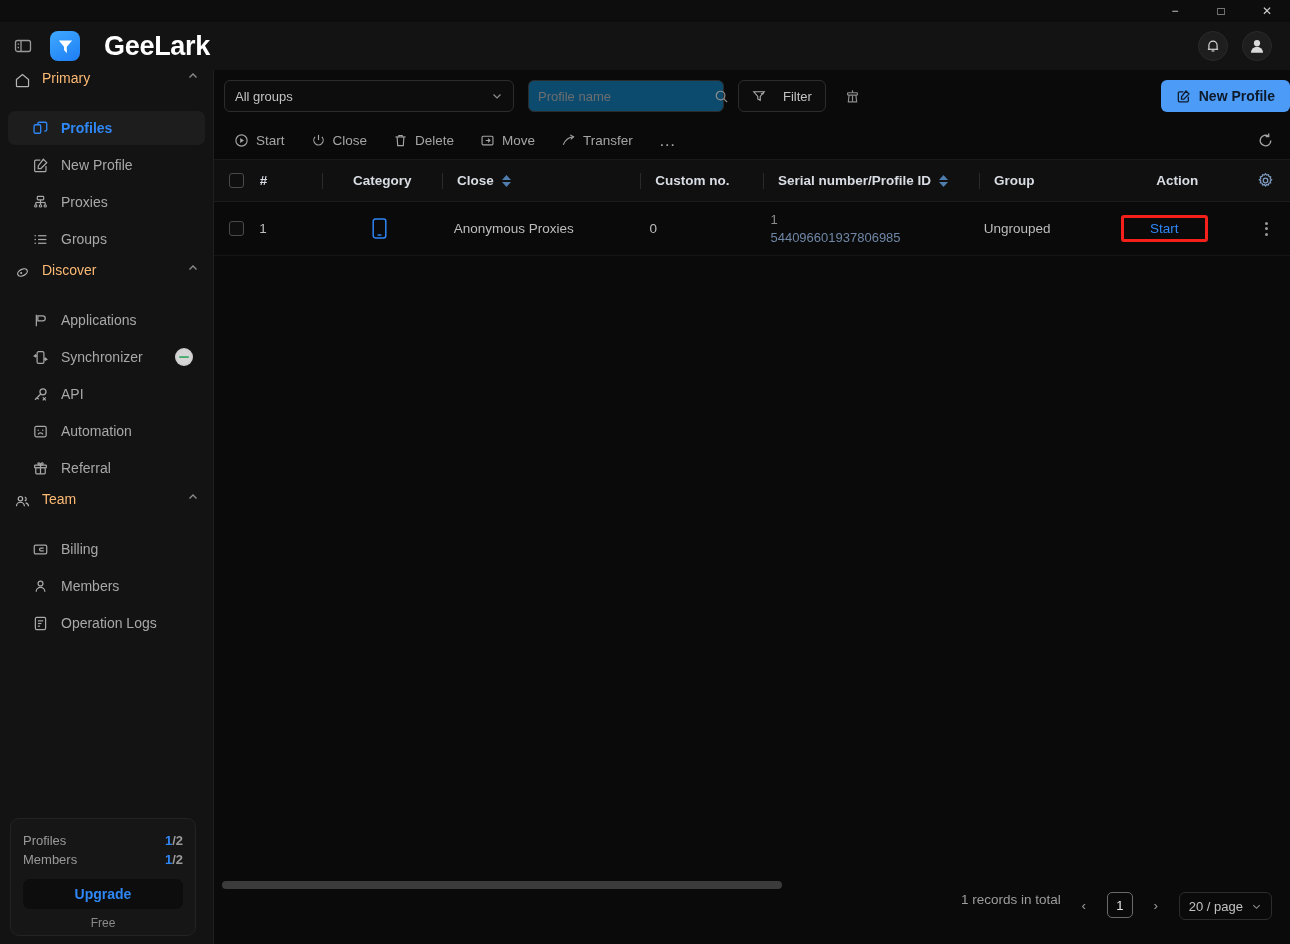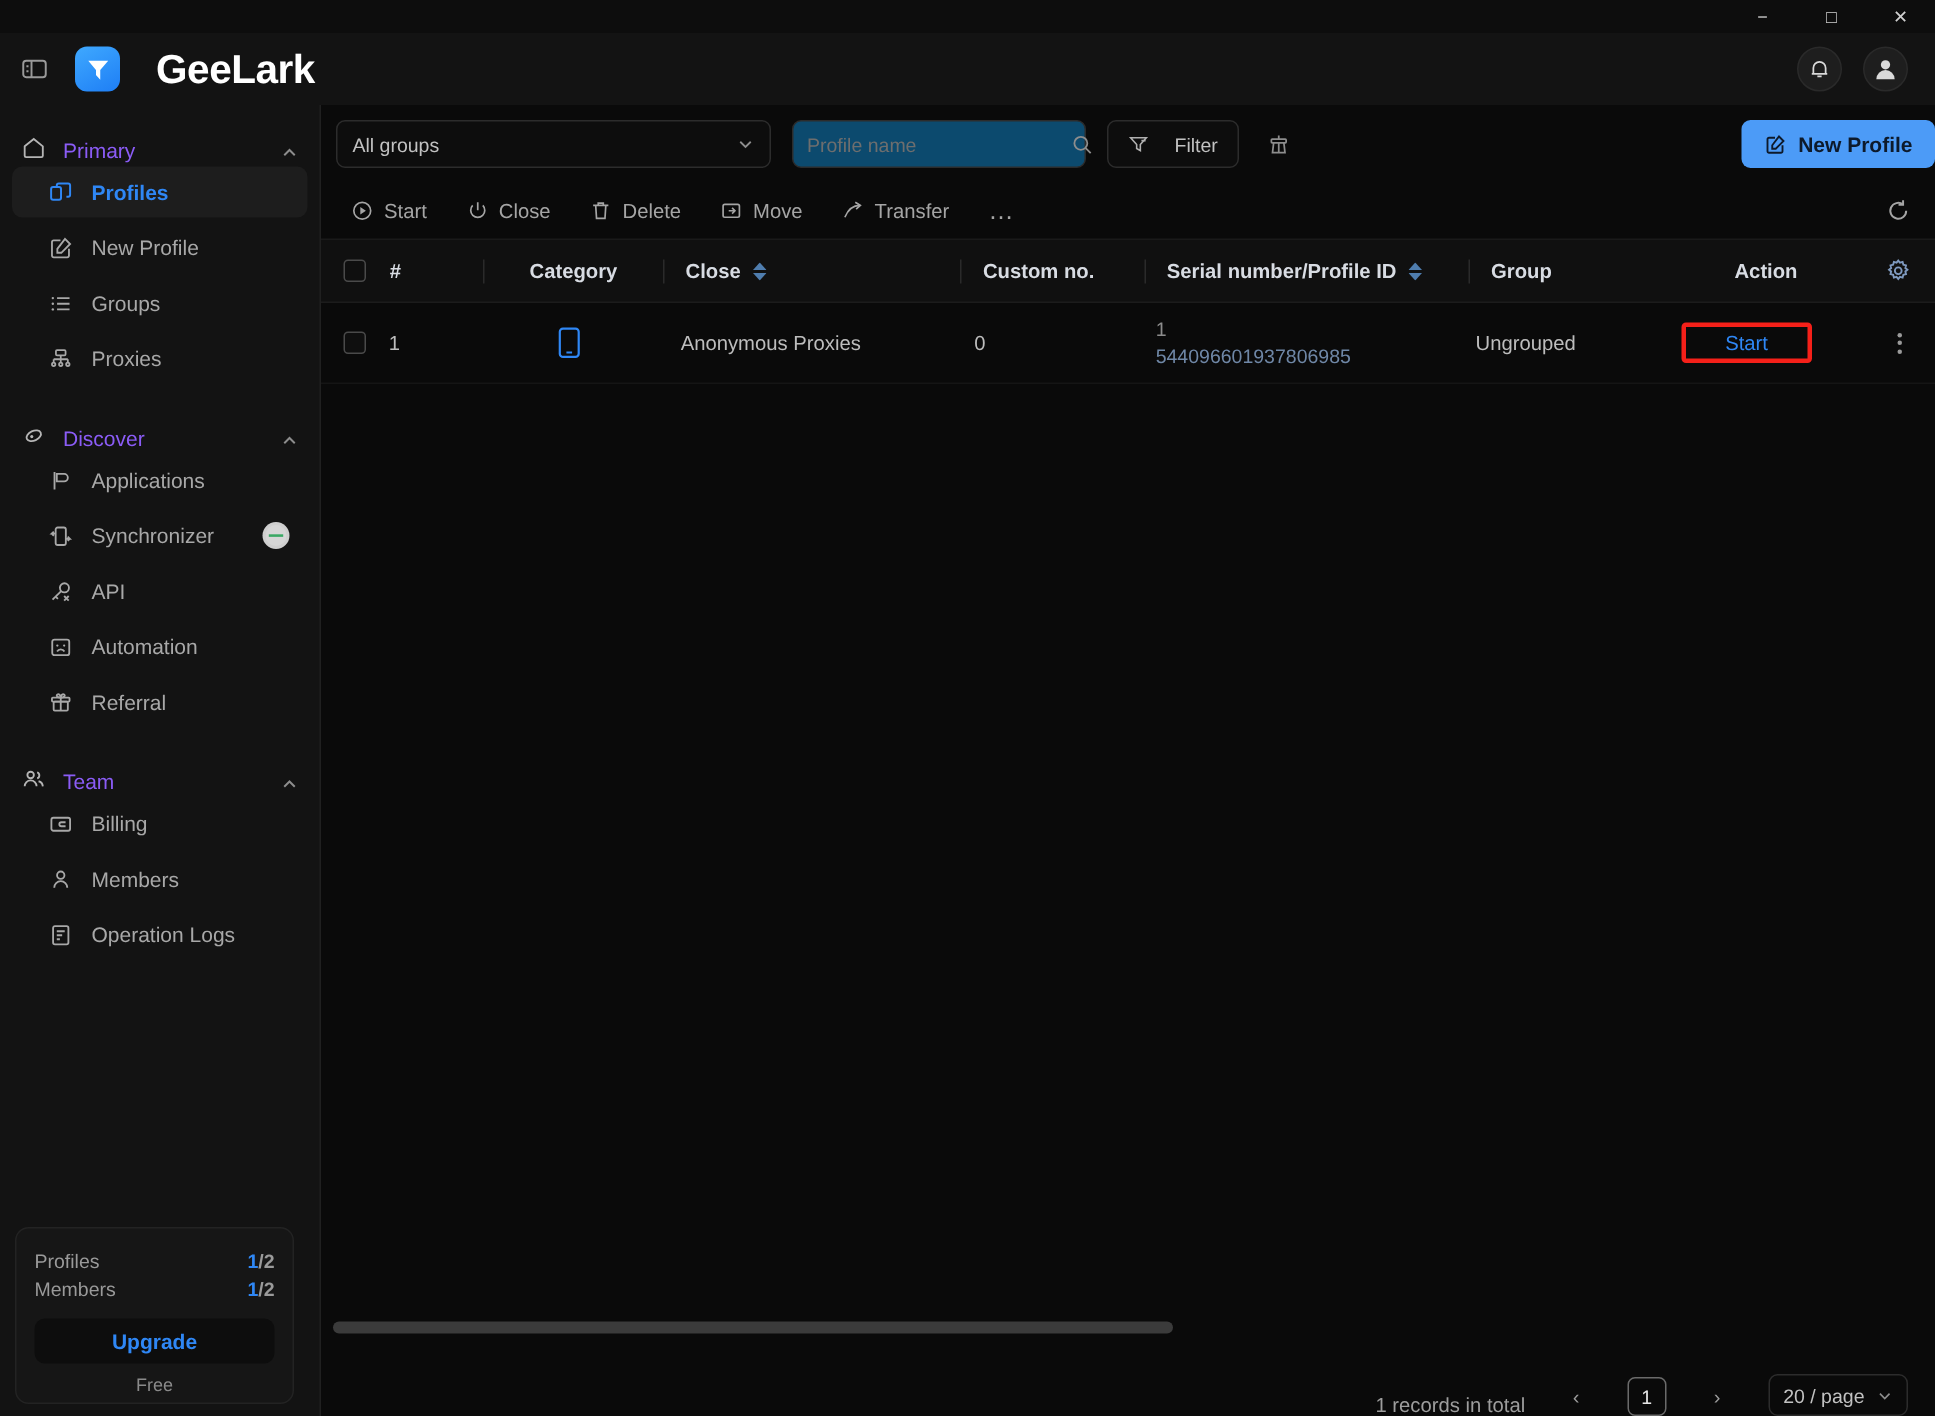--- a/index.html
+++ b/index.html
@@ -31,21 +31,21 @@
   }
   .logo-text{ margin-left:24px; font-size:27px; font-weight:bold; color:#ffffff; letter-spacing:-0.3px;}
   .header-right{ margin-left:auto; display:flex; align-items:center; gap:14px; margin-right:18px;}
   .circ{ width:30px;height:30px;border-radius:50%;background:#1e1e1e;border:1px solid #2a2a2a;
          display:flex;align-items:center;justify-content:center;}
   
   .sidebar{
     position:absolute; top:70px; left:0; width:214px; height:874px;
     background:#131313; border-right:1px solid #202020;
   }
-  .grp{ display:flex; align-items:flex-end; height:38px; padding:0 14px 0 12px; color:#8b5cf6; font-size:14px;}
+  .grp{ display:flex; align-items:flex-start; height:38px; padding:0 14px 0 12px; color:#fdba74; font-size:14px;}
   .grp .gi{ width:20px;height:20px;display:flex;align-items:center;justify-content:center;margin-right:10px;}
   .grp .gl{ flex:1; }
   .chev{ width:12px; height:12px; }
   .navitem{
     display:flex; align-items:center; height:34px; margin:3px 8px; padding-left:22px;
     border-radius:7px; color:#a8a8a8; font-size:14px; position:relative;
   }
   .navitem .ni{ width:20px;height:20px;display:flex;align-items:center;justify-content:center;margin-right:11px;}
   .navitem.active{ background:#1d1d1d; color:#2f87f5; font-weight:bold; }
   .badge-dot{
@@ -122,21 +122,21 @@
   .serial-id{ color:#6f87a6; font-size:13px; line-height:19px; }
   .start-link{ color:#2f87f5; font-size:13.5px; }
   .start-hl{ border:3px solid #f52019; border-radius:3px; padding:3px 26px; }
   .dots-v{ display:flex;flex-direction:column;gap:2.5px;align-items:center;}
   .dots-v i{ width:3px;height:3px;border-radius:50%;background:#9a9a9a;display:block;}
   
   .hscroll-track{ position:absolute; left:0; bottom:52px; width:1076px; height:14px; }
   .hscroll-thumb{ position:absolute; left:8px; top:3px; width:560px; height:8px; background:#3b3b3b; border-radius:4px;}
   .footer{
     position:absolute; left:0; bottom:0; width:1076px; height:52px;
-    display:flex; align-items:flex-end; justify-content:flex-end; padding-right:18px; gap:23px;
+    display:flex; align-items:flex-start; justify-content:flex-end; padding-right:18px; gap:12px;
     font-size:13.5px; color:#9d9d9d;
   }
   .pg-arrow{ width:22px;height:26px;display:flex;align-items:center;justify-content:center;color:#9d9d9d;}
   .pg-cur{ width:26px;height:26px;border:1px solid #6a6a6a;border-radius:5px;
            display:flex;align-items:center;justify-content:center;color:#e6e6e6;font-size:13px;}
   .pg-size{ height:28px;border:1px solid #2c2c2c;border-radius:6px;display:flex;align-items:center;
             gap:8px;padding:0 9px;color:#c2c2c2;font-size:13px;}
   svg{ display:block; }
 </style>
 </head>
@@ -209,51 +209,51 @@
   </div>
 
   <div class="navitem">
     <span class="ni">
       <svg width="17" height="17" viewBox="0 0 18 18" fill="none" stroke="#a8a8a8" stroke-width="1.3">
         <path d="M14.8 9.4 V14.2 a1.2 1.2 0 0 1-1.2 1.2 H4 a1.2 1.2 0 0 1-1.2-1.2 V4.6 A1.2 1.2 0 0 1 4 3.4 h4.8"></path>
         <path d="M12 2.4 L15.6 6 L9.4 12.2 H6.6 V9.4 Z"></path>
       </svg>
     </span>
     <span>New Profile</span>
-  </div>
-
-  <div class="navitem">
-    <span class="ni">
-      <svg width="17" height="17" viewBox="0 0 18 18" fill="none" stroke="#a8a8a8" stroke-width="1.3">
-        <circle cx="3.4" cy="5" r="0.85" fill="#a8a8a8" stroke="none"></circle>
-        <circle cx="3.4" cy="9" r="0.85" fill="#a8a8a8" stroke="none"></circle>
-        <circle cx="3.4" cy="13" r="0.85" fill="#a8a8a8" stroke="none"></circle>
-        <line x1="6.4" y1="5" x2="15.2" y2="5"></line>
-        <line x1="6.4" y1="9" x2="15.2" y2="9"></line>
-        <line x1="6.4" y1="13" x2="15.2" y2="13"></line>
-      </svg>
-    </span>
-    <span>Groups</span>
   </div>
 
   <div class="navitem">
     <span class="ni">
       <svg width="17" height="17" viewBox="0 0 18 18" fill="none" stroke="#a8a8a8" stroke-width="1.25">
         <rect x="5.6" y="2.6" width="6.8" height="3.6" rx="0.8"></rect>
         <line x1="9" y1="6.2" x2="9" y2="9"></line>
         <line x1="4" y1="9" x2="14" y2="9"></line>
         <line x1="4" y1="9" x2="4" y2="11.4"></line>
         <line x1="14" y1="9" x2="14" y2="11.4"></line>
         <line x1="9" y1="9" x2="9" y2="11.4"></line>
         <circle cx="4" cy="12.6" r="1.2"></circle>
           <circle cx="9" cy="12.6" r="1.2"></circle>
           <circle cx="14" cy="12.6" r="1.2"></circle>
       </svg>
     </span>
     <span>Proxies</span>
+  </div>
+
+  <div class="navitem">
+    <span class="ni">
+      <svg width="17" height="17" viewBox="0 0 18 18" fill="none" stroke="#a8a8a8" stroke-width="1.3">
+        <circle cx="3.4" cy="5" r="0.85" fill="#a8a8a8" stroke="none"></circle>
+        <circle cx="3.4" cy="9" r="0.85" fill="#a8a8a8" stroke="none"></circle>
+        <circle cx="3.4" cy="13" r="0.85" fill="#a8a8a8" stroke="none"></circle>
+        <line x1="6.4" y1="5" x2="15.2" y2="5"></line>
+        <line x1="6.4" y1="9" x2="15.2" y2="9"></line>
+        <line x1="6.4" y1="13" x2="15.2" y2="13"></line>
+      </svg>
+    </span>
+    <span>Groups</span>
   </div>
 
   <div class="grp" style="margin-top:6px">
     <span class="gi">
       <svg width="17" height="17" viewBox="0 0 18 18" fill="none" stroke="#b5b5b5" stroke-width="1.3">
         <ellipse cx="9" cy="9" rx="5.4" ry="3.4" transform="rotate(-25 9 9)"></ellipse>
         <circle cx="7.6" cy="9.6" r="1.1" fill="#b5b5b5" stroke="none"></circle>
       </svg>
     </span>
     <span class="gl">Discover</span>

